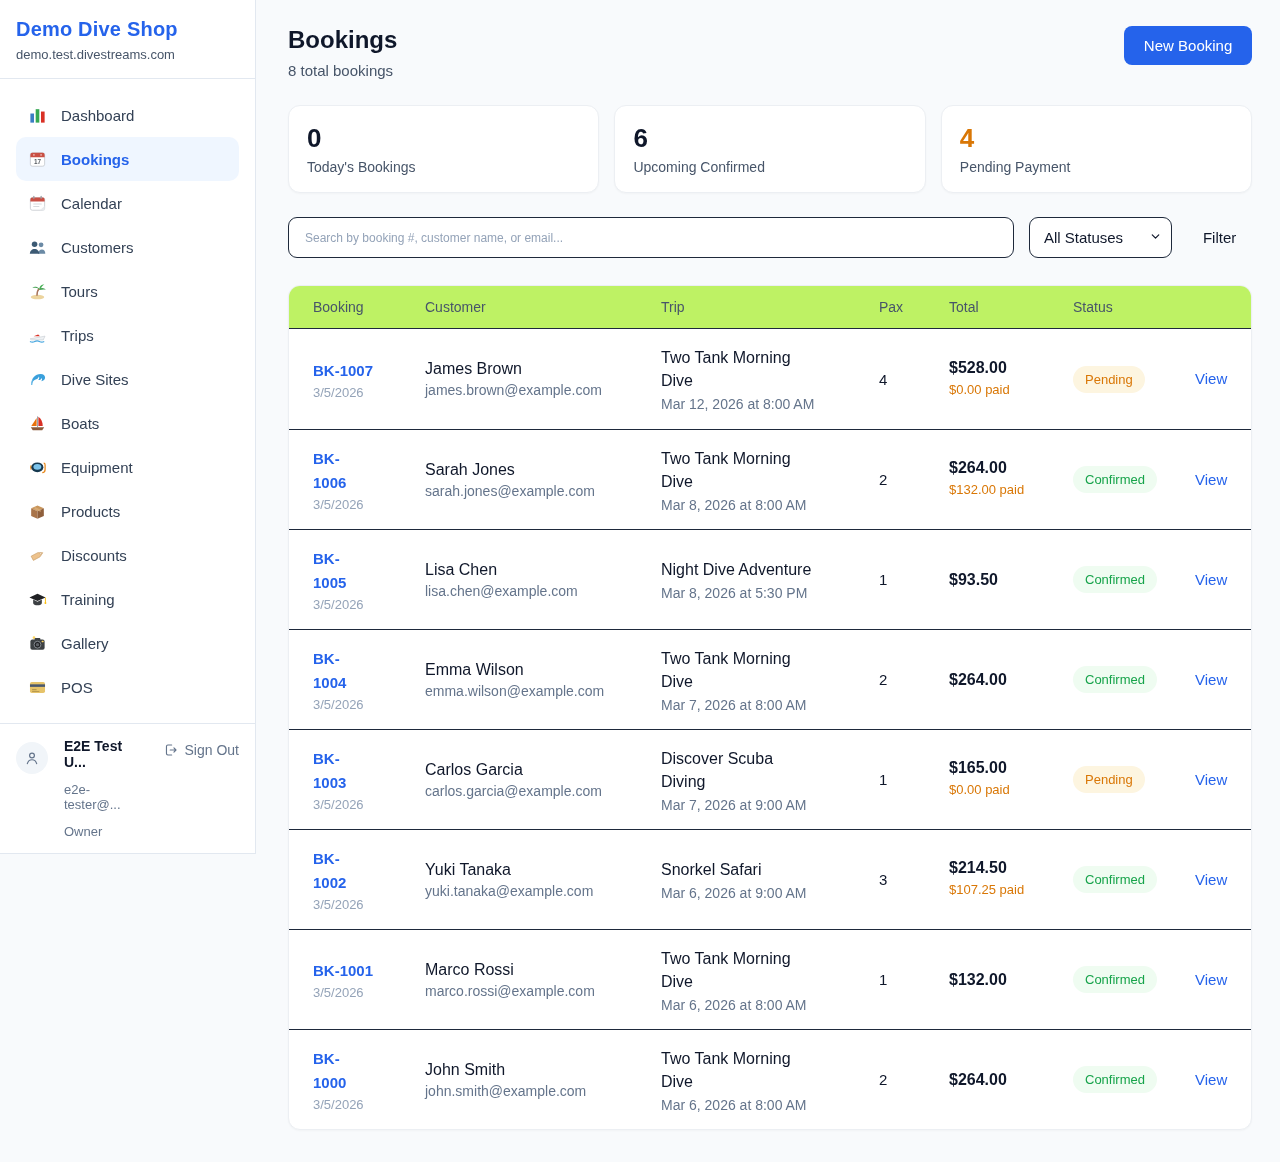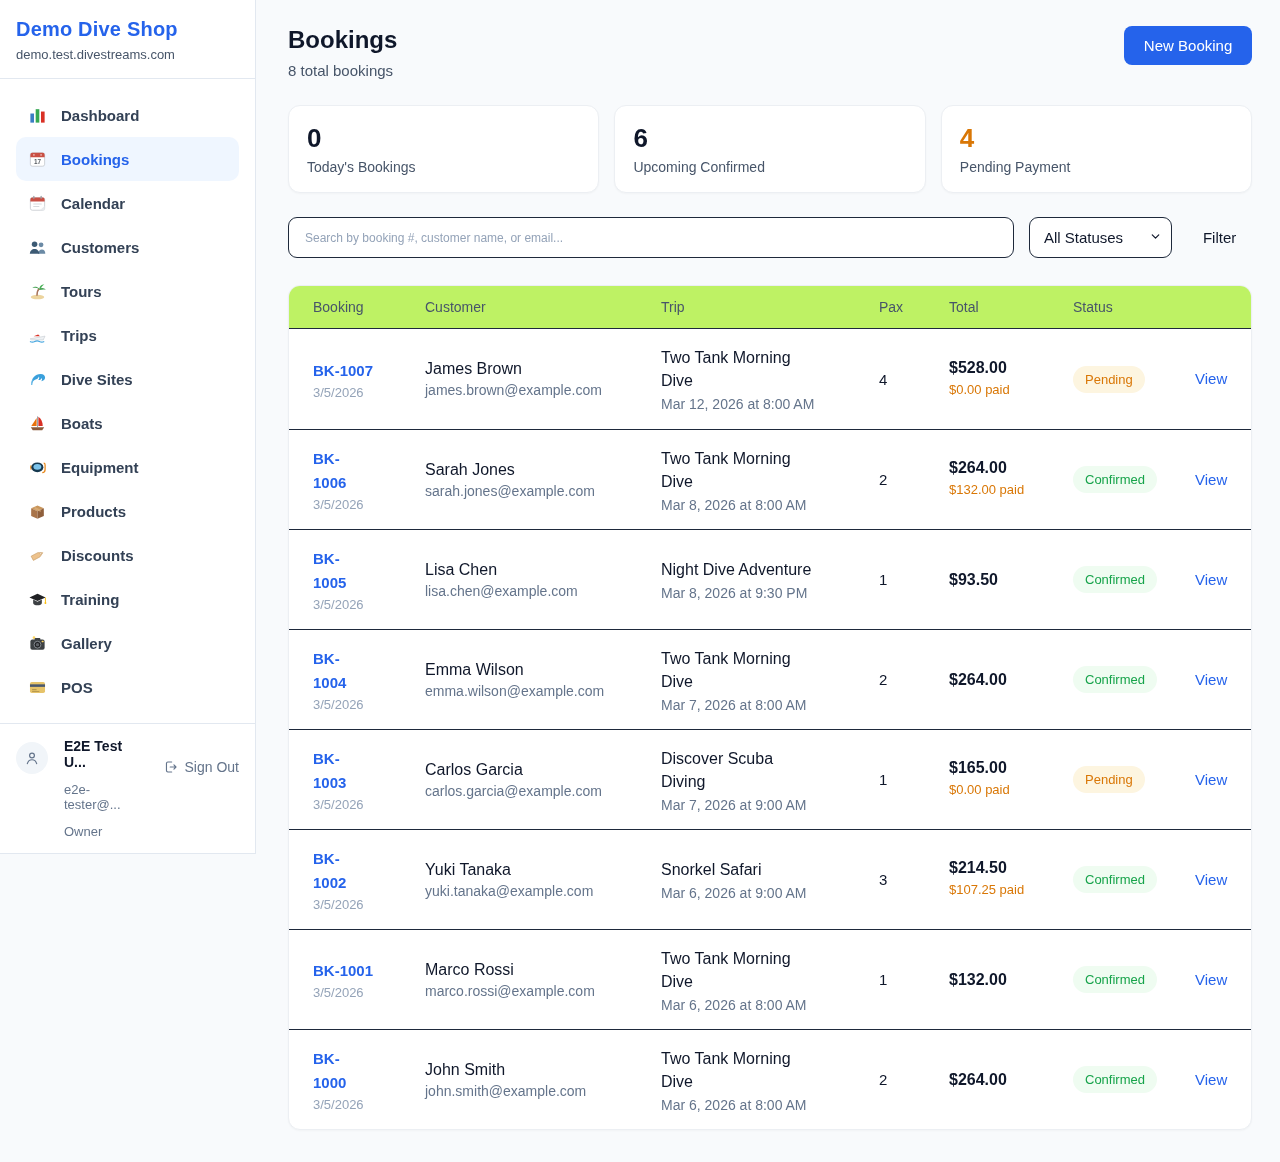--- a/index.html
+++ b/index.html
@@ -5,29 +5,29 @@
   * { margin:0; padding:0; box-sizing:border-box; }
   html,body { width:1280px; height:1162px; font-family:"Liberation Sans", sans-serif; background:#f8fafc; color:#0f172a; overflow:hidden; }
   .layout { display:flex; align-items:flex-start; width:1280px; }
 
   
   .sidebar { width:256px; background:#ffffff; border-right:1px solid #e2e8f0; border-bottom:1px solid #e2e8f0; flex:none; }
   .brand { padding:18px 16px 16px 16px; border-bottom:1px solid #e2e8f0; }
   .brand-name { color:#2563eb; font-size:20px; font-weight:700; letter-spacing:.2px; }
   .brand-domain { color:#475569; font-size:13px; margin-top:6px; }
   .nav { padding:14px 16px; }
-  .nav-item { display:flex; align-items:center; gap:14px; height:44px; padding:0 12px; border-radius:10px; color:#334155; font-size:15px; cursor:pointer; text-decoration:none;font-weight:bold; }
+  .nav-item { display:flex; align-items:center; gap:14px; height:44px; padding:0 12px; border-radius:10px; color:#334155; font-size:15px; cursor:pointer; text-decoration:none; }
   .nav-item[data-active="true"] { background:#eff6ff; color:#2563eb; font-weight:600; }
   .nav-ic { width:19px; height:19px; flex:none; }
   .user-box { border-top:1px solid #e2e8f0; padding:14px 16px; display:flex; align-items:flex-start; gap:16px; }
   .avatar { width:32px; height:32px; border-radius:50%; background:#f1f5f9; display:flex; align-items:center; justify-content:center; flex:none; margin-top:4px; }
   .user-meta { flex:1; min-width:0; }
   .user-name { font-size:14px; font-weight:700; color:#0f172a; }
   .user-email, .user-role { font-size:13px; color:#64748b; margin-top:12px; }
-  .signout { display:flex; align-items:flex-end; gap:7px; color:#64748b; font-size:14px; margin-top:21px; cursor:pointer; background:none; border:none; font-family:inherit; white-space:nowrap; }
+  .signout { display:flex; align-items:flex-end; gap:7px; color:#64748b; font-size:14px; margin-top:4px; cursor:pointer; background:none; border:none; font-family:inherit; white-space:nowrap; }
 
   
   .main { flex:1; padding:26px 32px 0 32px; }
   .page-head { display:flex; justify-content:space-between; align-items:flex-start; }
   .page-title { font-size:24px; font-weight:700; color:#0f172a; }
   .page-sub { font-size:15px; color:#475569; margin-top:8px; }
   .btn-primary { background:#2563eb; color:#fff; border:none; border-radius:8px; padding:11px 20px; font-size:15px; font-weight:500; font-family:inherit; cursor:pointer; }
 
   .stats { display:flex; gap:15px; margin-top:26px; }
   .stat-card { flex:1; background:#fff; border:1px solid #eceff3; border-radius:12px; padding:17px 18px; box-shadow:0 1px 2px rgba(15,23,42,.03); }
@@ -406,21 +406,21 @@
               <div class="bk-id">BK-
 1005</div>
               <div class="bk-date">3/5/2026</div>
             </div>
             <div>
               <div class="cust-name">Lisa Chen</div>
               <div class="cust-email">lisa.chen@example.com</div>
             </div>
             <div>
               <div class="trip-name">Night Dive Adventure</div>
-              <div class="trip-date">Mar 8, 2026 at 9:30 PM</div>
+              <div class="trip-date">Mar 8, 2026 at 5:30 PM</div>
             </div>
             <div class="pax">1</div>
             <div>
               <div class="total-amt">$93.50</div>
 
             </div>
             <div>
               <span class="badge" data-status="confirmed">Confirmed</span>
             </div>
             <div>

